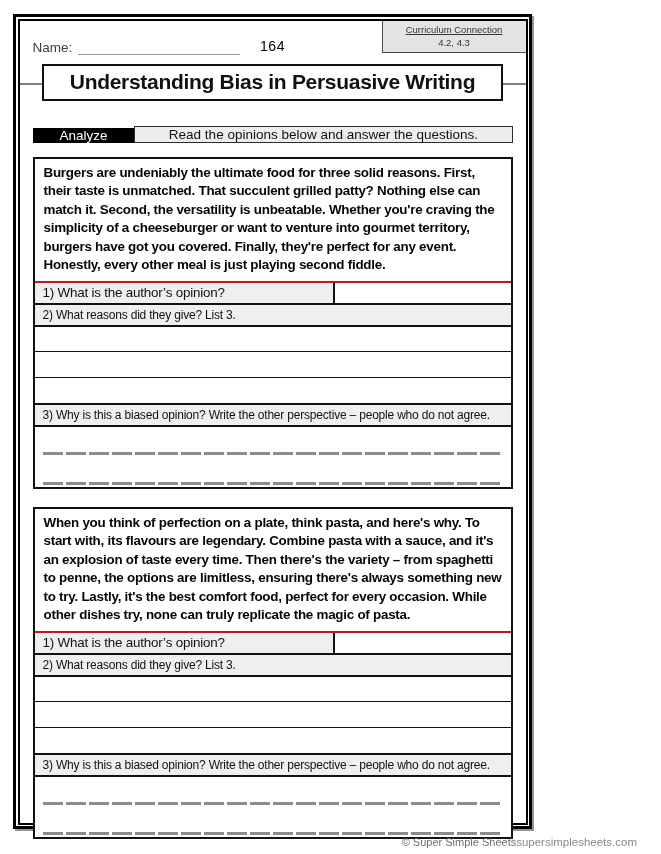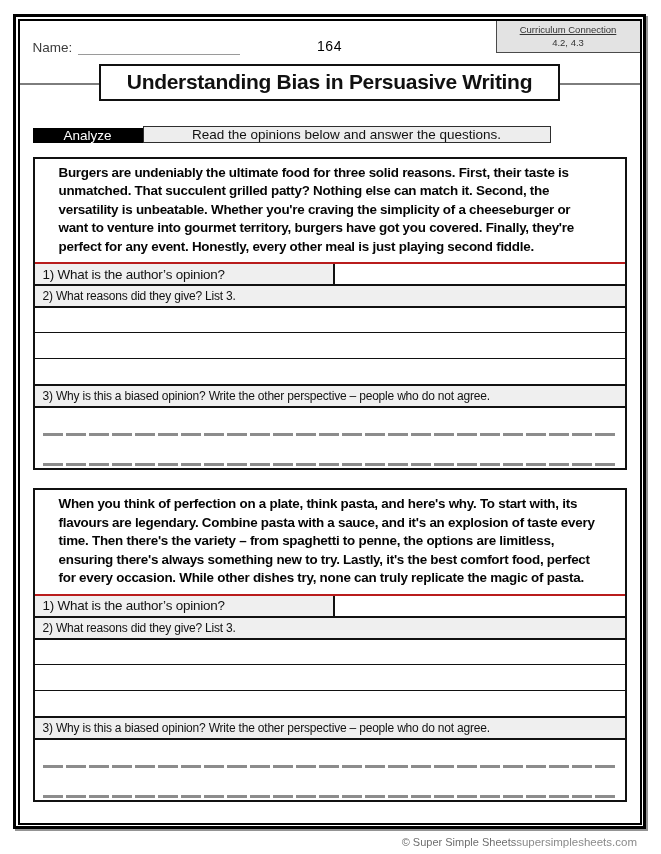--- a/index.html
+++ b/index.html
@@ -2,21 +2,21 @@
 <html><head>
 <meta charset="utf-8">
 <style>
   * { margin:0; padding:0; box-sizing:border-box; }
   body { background:#fff; }
   .page {
     position:relative; width:661px; height:854px; background:#fff;
     font-family:"Liberation Sans", sans-serif; color:#111; overflow:hidden;
   }
   .frame {
-    position:absolute; left:13px; top:14px; width:633px; height:815px;
+    position:absolute; left:13px; top:14px; width:519px; height:815px;
     border:3.5px solid #000; box-shadow:2px 2px 0 rgba(60,60,60,.55);
     background:#fff;
   }
   .frame-inner {
     position:absolute; inset:1.5px; border:2px solid #000;
     padding:0 13px;
   }
   
   .name-row { position:relative; margin-top:12px; height:22px; display:flex; align-items:flex-end; }
   .name-label { font-size:13.5px; color:#3c3c3c; }
@@ -44,21 +44,21 @@
   .instruction-box {
     width:408px; background:#ededed; border:1.5px solid #2e2e2e;
     font-size:13.5px; display:flex; align-items:center; justify-content:center;
     color:#111;
   }
   
   .block { border:2px solid #111; margin-top:14px; background:#fff; }
   .block + .block { margin-top:18px; }
   .passage {
     font-weight:bold; font-size:13.4px; line-height:18.5px;
-    letter-spacing:-0.25px; padding:5px 24px 6px; color:#050505;
+    letter-spacing:-0.25px; padding:5px 9px 6px; color:#050505;
   }
   .q1-row { display:flex; border-top:2px solid #b91c1c; height:22px; }
   .q1-label {
     width:300px; background:#efefef; border-right:2px solid #111;
     display:flex; align-items:center; padding-left:8px; font-size:13.4px; letter-spacing:-0.2px;
   }
   .q1-answer { flex:1; background:#fff; }
   .q-header {
     border-top:2px solid #111; background:#efefef; height:22px;
     display:flex; align-items:center; padding-left:8px; font-size:12px; letter-spacing:-0.2px;

